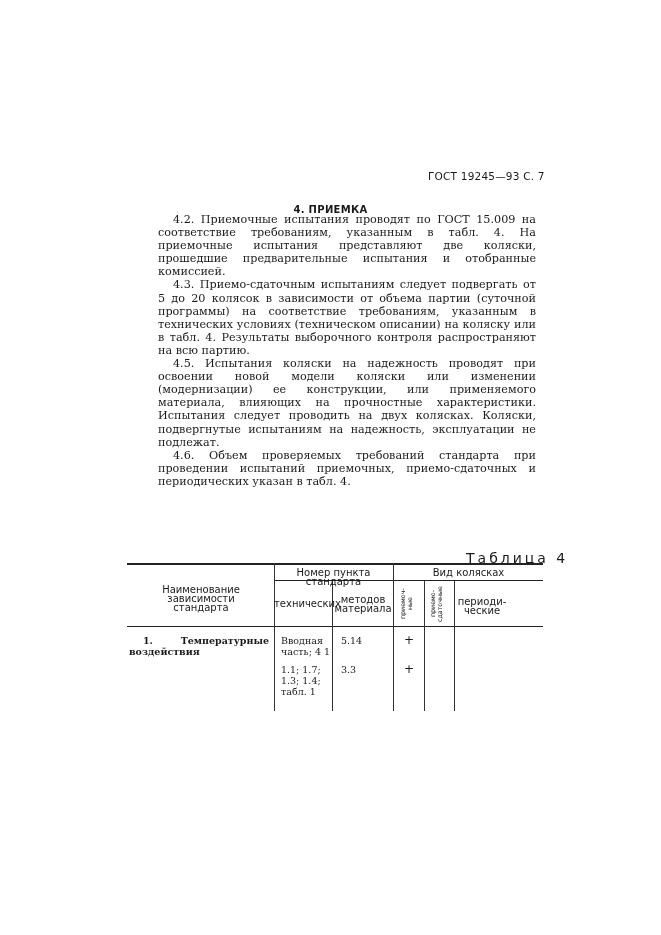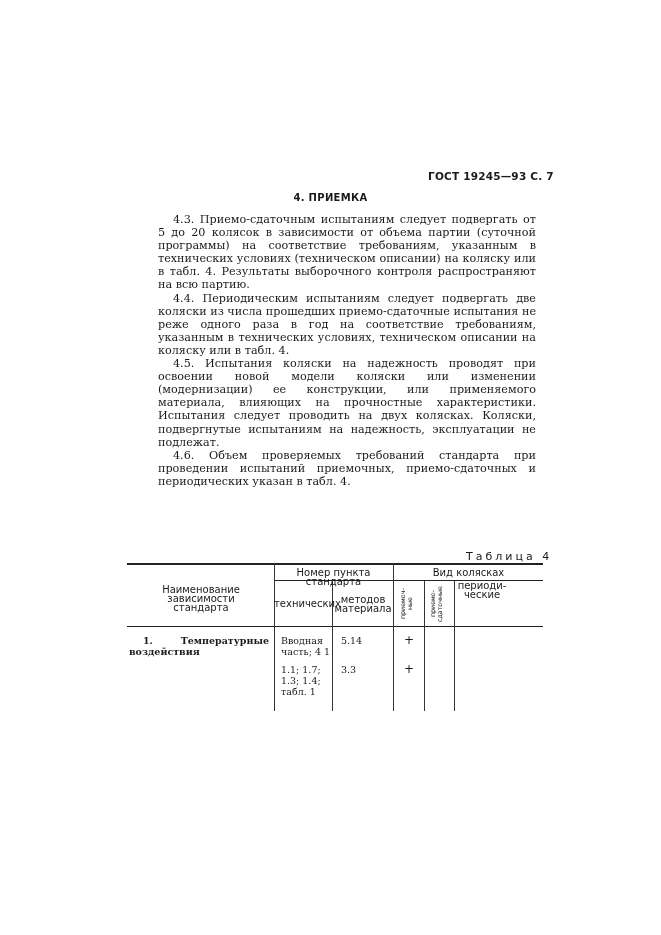--- a/index.html
+++ b/index.html
@@ -1,45 +1,45 @@
 <!DOCTYPE html>
 <html><head>
 <meta charset="utf-8">
 <style>
   html, body { margin:0; padding:0; background:#fff; }
   body { width:661px; height:935px; position:relative; overflow:hidden;
          font-family:"DejaVu Serif","Liberation Serif",serif; color:#1a1a1a; }
   .page-header { position:absolute; left:428px; top:170px; font-family:"DejaVu Sans","Liberation Sans",sans-serif;
-                 font-weight:bold; font-size:10.5px; letter-spacing:0.2px; }
-  .section-title { position:absolute; left:0; width:661px; top:192px; text-align:center;
+                 font-weight:normal; font-size:10.5px; letter-spacing:0.2px; }
+  .section-title { position:absolute; left:0; width:661px; top:204px; text-align:center;
                    font-family:"DejaVu Sans","Liberation Sans",sans-serif; font-weight:bold; font-size:10px; letter-spacing:0.3px; }
   .body-text { position:absolute; left:158px; width:378px; top:213px; font-size:11.2px; line-height:13.1px; }
   .para { text-align:justify; text-indent:15px; margin:0; }
   .note { font-size:8.6px; line-height:11px; margin:3px 0 4px 0; text-indent:15px; text-align:justify; }
   .note .spaced { letter-spacing:2.5px; }
   .table-caption { position:absolute; left:466px; top:550px; font-family:"DejaVu Sans","Liberation Sans",sans-serif;
-                   font-size:11px; letter-spacing:3px; }
+                   font-size:14px; letter-spacing:3px; }
   .tbl { position:absolute; left:127px; top:563px; width:416px; height:148px; }
   .hline { position:absolute; background:#222; }
   .vline { position:absolute; background:#333; width:1px; }
   .hdr { position:absolute; font-family:"DejaVu Sans","Liberation Sans",sans-serif; font-size:10px; text-align:center; line-height:9px; }
   .vert { position:absolute; font-family:"DejaVu Sans","Liberation Sans",sans-serif; font-size:6.3px; line-height:7px;
           writing-mode:vertical-rl; transform:rotate(180deg); text-align:center; }
   .cell { position:absolute; font-size:9.5px; line-height:11px; }
   .mark { position:absolute; font-family:"DejaVu Sans","Liberation Sans",sans-serif; font-size:12px; }
 </style>
 </head>
 <body>
 
 <div class="page-header">ГОСТ 19245—93 С. 7</div>
 <div class="section-title">4. ПРИЕМКА</div>
 
 <div class="body-text">
+  <p class="para">4.2. Приемочные испытания проводят по ГОСТ 15.009 на соответствие требованиям, указанным в табл. 4. На приемочные испытания представляют две коляски, прошедшие  предварительные испытания и отобранные комиссией.</p>
   <p class="para">4.3. Приемо-сдаточным испытаниям следует подвергать от 5 до 20 колясок в зависимости от объема партии (суточной программы) на соответствие требованиям, указанным в технических условиях (техническом описании) на коляску или в табл. 4. Результаты выборочного контроля распространяют на всю партию.</p>
-  <p class="para">4.4. Периодическим испытаниям следует подвергать две коляски из числа прошедших приемо-сдаточные испытания не реже одного раза в год на соответствие требованиям, указанным в технических условиях, техническом описании на коляску или в табл. 4.</p>
   <p class="para">4.5. Испытания коляски на надежность проводят при освоении новой модели коляски  или изменении (модернизации) ее конструкции, или применяемого материала, влияющих на прочностные характеристики. Испытания следует проводить на двух колясках. Коляски, подвергнутые испытаниям на надежность, эксплуатации не подлежат.</p>
   <p class="para">4.6. Объем проверяемых требований стандарта при проведении испытаний приемочных, приемо-сдаточных и периодических указан в табл. 4.</p>
 </div>
 
 <div class="table-caption">Таблица 4</div>
 
 <div class="tbl">
 
   <div class="hline" style="left:0;top:0;width:416px;height:2px;"></div>
   <div class="hline" style="left:147px;top:17px;width:269px;height:1px;"></div>
@@ -51,21 +51,21 @@
   <div class="vline" style="left:297px;top:18px;height:130px;"></div>
   <div class="vline" style="left:327px;top:18px;height:130px;"></div>
 
   <div class="hdr" style="left:20px;top:22px;width:108px;">Наименование зависимости стандарта</div>
   <div class="hdr" style="left:147px;top:5px;width:119px;">Номер пункта стандарта</div>
   <div class="hdr" style="left:147px;top:36px;width:58px;">технических</div>
   <div class="hdr" style="left:206px;top:32px;width:60px;">методов материала</div>
   <div class="hdr" style="left:267px;top:5px;width:149px;">Вид колясках</div>
   <div class="vert" style="left:272px;top:22px;height:38px;width:20px;">приемоч-ные</div>
   <div class="vert" style="left:302px;top:20px;height:42px;width:20px;">приемо-сдаточные</div>
-  <div class="hdr" style="left:330px;top:18px;width:50px;">периоди-ческие</div>
+  <div class="hdr" style="left:330px;top:34px;width:50px;">периоди-ческие</div>
 
   <div class="cell" style="left:2px;top:72px;width:140px;text-indent:14px;text-align:justify;font-weight:bold;">1. Температурные воздействия</div>
   <div class="cell" style="left:154px;top:72px;width:50px;">Вводная часть; 4 1</div>
   <div class="cell" style="left:214px;top:72px;width:48px;">5.14</div>
   <div class="mark" style="left:277px;top:70px;">+</div>
 
   <div class="cell" style="left:154px;top:101px;width:44px;">1.1; 1.7; 1.3; 1.4; табл. 1</div>
   <div class="cell" style="left:214px;top:101px;width:48px;">3.3</div>
   <div class="mark" style="left:277px;top:99px;">+</div>
 </div>

